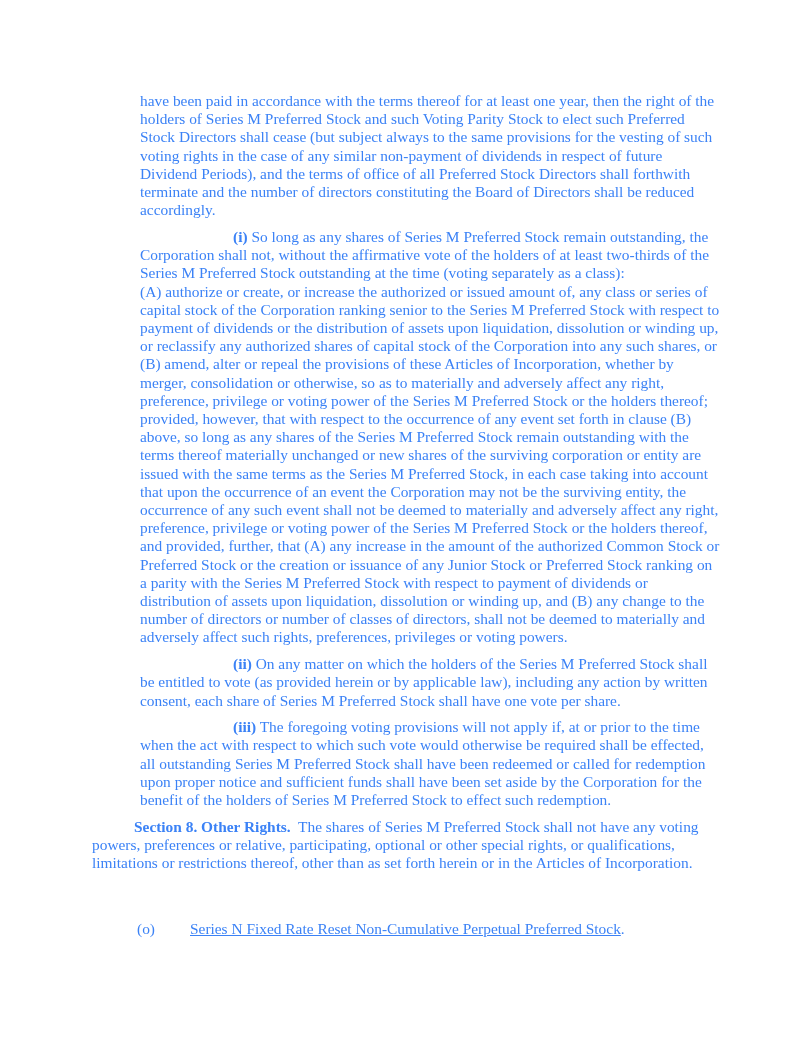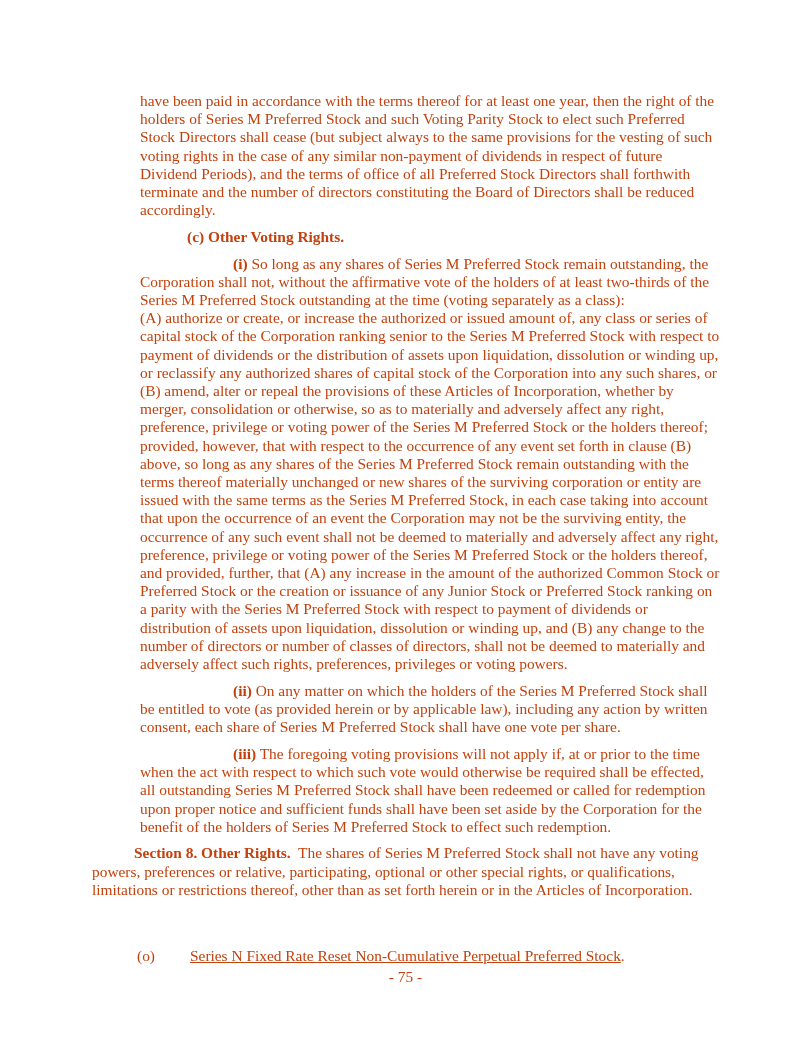--- a/index.html
+++ b/index.html
@@ -5,21 +5,21 @@
   html, body {
     margin: 0;
     padding: 0;
     background: #ffffff;
   }
   .page {
     position: relative;
     width: 811px;
     height: 1050px;
     background: #ffffff;
-    color: #c2410c;
+    color: #3b82f6;
     font-family: "Liberation Serif", "DejaVu Serif", serif;
     font-size: 15.4px;
     line-height: 18.2px;
     box-sizing: border-box;
     padding: 92px 0 0 85px;
     overflow: hidden;
   }
   .doc-body { width: 726px; }
   .para {
     margin: 0 0 8.5px 0;
@@ -41,22 +41,20 @@
     width: 811px;
     text-align: center;
   }
 </style>
 </head>
 <body>
 
 <div class="page">
   <div class="doc-body">
       <p class="para body"><span class="run">have been paid in accordance with the terms thereof for at least one year, then the right of the holders of Series M Preferred Stock and such Voting Parity Stock to elect such Preferred Stock Directors shall cease (but subject always to the same provisions for the vesting of such voting rights in the case of any similar non-payment of dividends in respect of future Dividend Periods), and the terms of office of all Preferred Stock Directors shall forthwith terminate and the number of directors constituting the Board of Directors shall be reduced accordingly.</span></p>
-      <p class="para heading"><span class="run bold">(c) Other Voting Rights.</span></p>
       <p class="para numbered"><span class="run bold">(i)</span><span class="run"> So long as any shares of Series M Preferred Stock remain outstanding, the Corporation shall not, without the affirmative vote of the holders of at least two-thirds of the Series M Preferred Stock outstanding at the time (voting separately as a class):
 (A) authorize or create, or increase the authorized or issued amount of, any class or series of capital stock of the Corporation ranking senior to the Series M Preferred Stock with respect to payment of dividends or the distribution of assets upon liquidation, dissolution or winding up, or reclassify any authorized shares of capital stock of the Corporation into any such shares, or (B) amend, alter or repeal the provisions of these Articles of Incorporation, whether by merger, consolidation or otherwise, so as to materially and adversely affect any right, preference, privilege or voting power of the Series M Preferred Stock or the holders thereof; provided, however, that with respect to the occurrence of any event set forth in clause (B) above, so long as any shares of the Series M Preferred Stock remain outstanding with the terms thereof materially unchanged or new shares of the surviving corporation or entity are issued with the same terms as the Series M Preferred Stock, in each case taking into account that upon the occurrence of an event the Corporation may not be the surviving entity, the occurrence of any such event shall not be deemed to materially and adversely affect any right, preference, privilege or voting power of the Series M Preferred Stock or the holders thereof, and provided, further, that (A) any increase in the amount of the authorized Common Stock or Preferred Stock or the creation or issuance of any Junior Stock or Preferred Stock ranking on a parity with the Series M Preferred Stock with respect to payment of dividends or distribution of assets upon liquidation, dissolution or winding up, and (B) any change to the number of directors or number of classes of directors, shall not be deemed to materially and adversely affect such rights, preferences, privileges or voting powers.</span></p>
       <p class="para numbered"><span class="run bold">(ii)</span><span class="run"> On any matter on which the holders of the Series M Preferred Stock shall be entitled to vote (as provided herein or by applicable law), including any action by written consent, each share of Series M Preferred Stock shall have one vote per share.</span></p>
       <p class="para numbered"><span class="run bold">(iii)</span><span class="run"> The foregoing voting provisions will not apply if, at or prior to the time when the act with respect to which such vote would otherwise be required shall be effected, all outstanding Series M Preferred Stock shall have been redeemed or called for redemption upon proper notice and sufficient funds shall have been set aside by the Corporation for the benefit of the holders of Series M Preferred Stock to effect such redemption.</span></p>
       <p class="para section"><span class="run bold">Section 8. Other Rights.</span><span class="run">  The shares of Series M Preferred Stock shall not have any voting powers, preferences or relative, participating, optional or other special rights, or qualifications, limitations or restrictions thereof, other than as set forth herein or in the Articles of Incorporation.</span></p>
       <p class="para list-item"><span class="item-label">(o)</span><span class="run underline">Series N Fixed Rate Reset Non-Cumulative Perpetual Preferred Stock</span><span class="run">.</span></p>
     </div>
-  <div class="page-footer">- 75 -</div>
 </div>
 
 </body></html>

